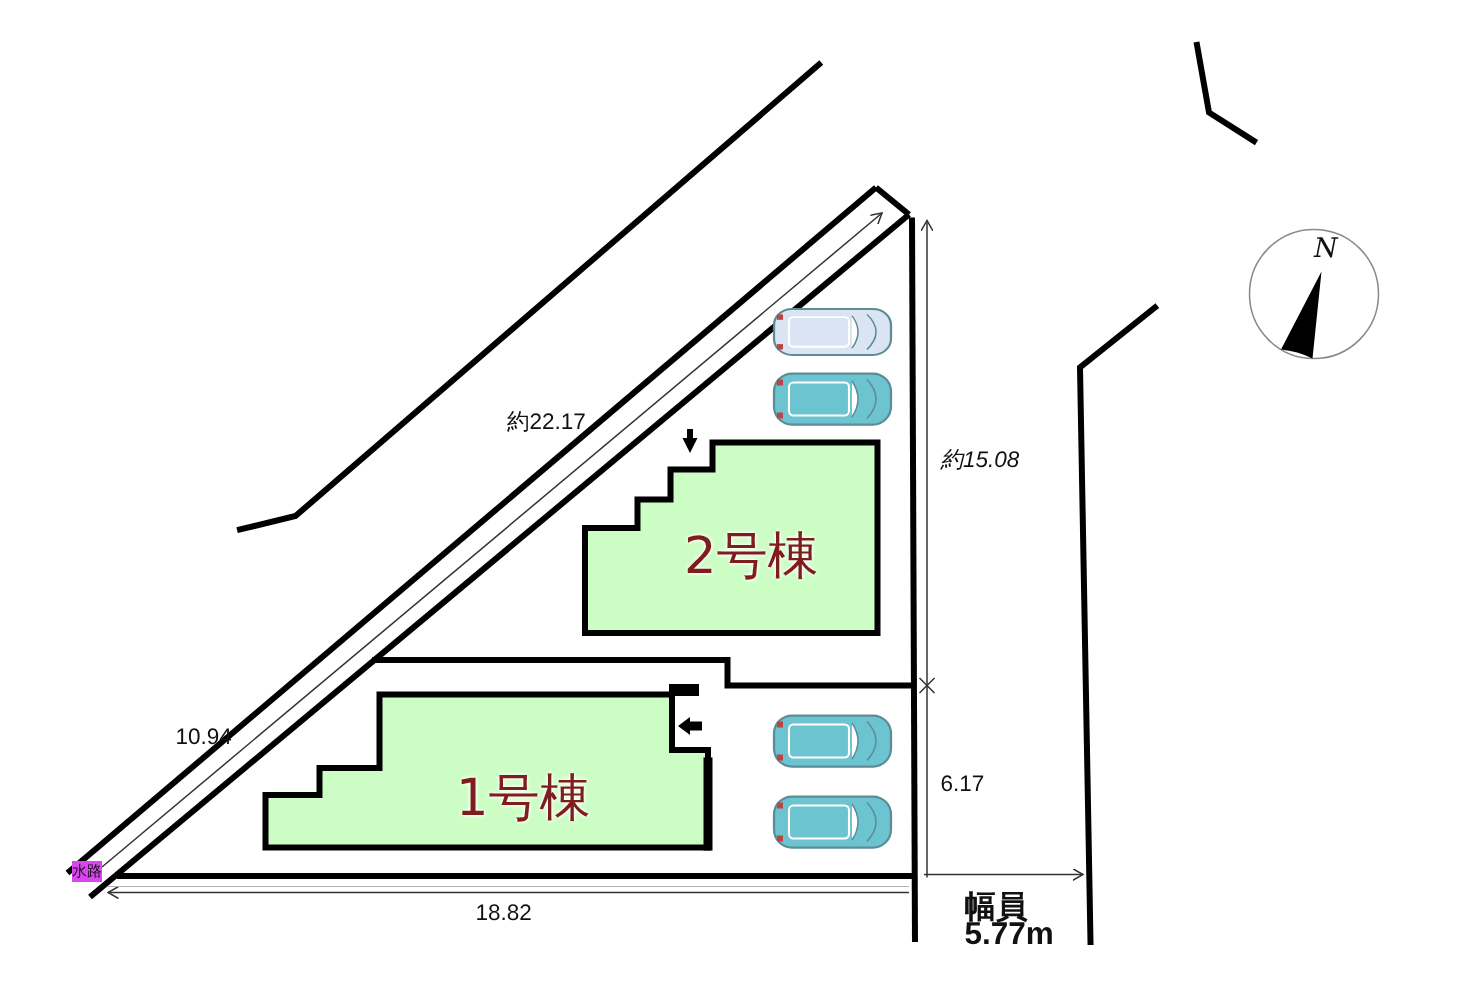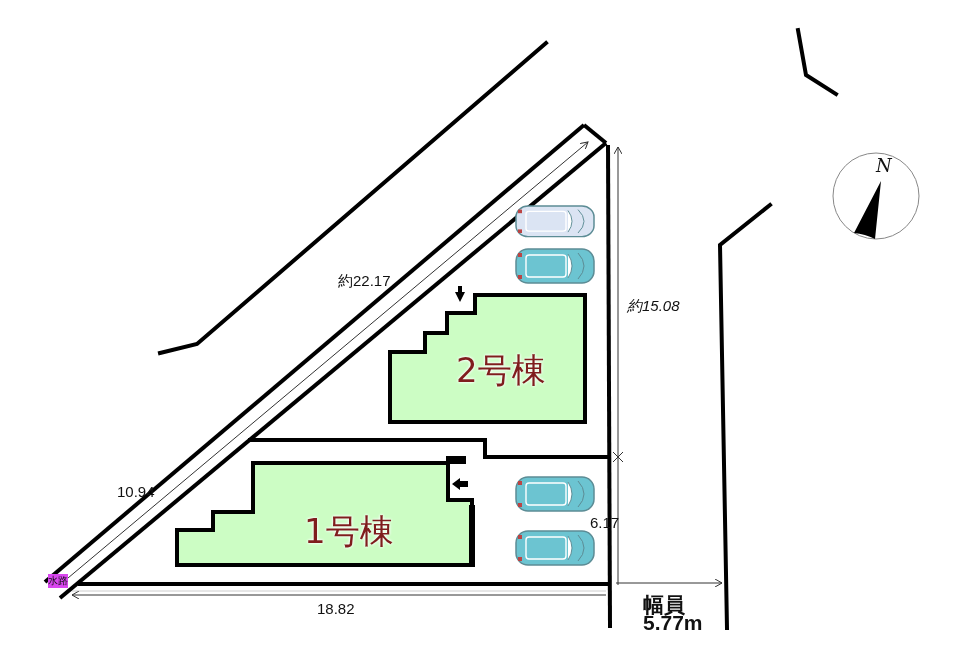--- a/index.html
+++ b/index.html
@@ -82,21 +82,21 @@
     <circle cx="876" cy="196" r="43" fill="#fff" stroke="#888" stroke-width="1"></circle>
     <path d="M881,181 L875,239 Q865,234 854,233 Z" fill="#000"></path>
   </g>
 </svg>
 
 <div class="lbl" style="left:876px;top:155px;font-size:18px;font-style:italic;font-family:'DejaVu Serif',serif;">N</div>
 
 <div class="lbl dim" style="left:338px;top:272px;">約22.17</div>
 <div class="lbl dim" style="left:627px;top:297px;font-style:italic;">約15.08</div>
 <div class="lbl dim" style="left:117px;top:483px;">10.94</div>
-<div class="lbl dim" style="left:590px;top:514px;">6.17</div>
+<div class="lbl dim" style="left:627px;top:514px;">6.17</div>
 <div class="lbl dim" style="left:317px;top:600px;">18.82</div>
 
 <div class="lbl bldg" style="left:456px;top:348px;">2号棟</div>
 <div class="lbl bldg" style="left:304px;top:497px;margin-top:12px;">1号棟</div>
 
 <div class="lbl road" style="left:643px;top:596px;">
   <div>幅員</div>
   <div>5.77m</div>
 </div>
 

